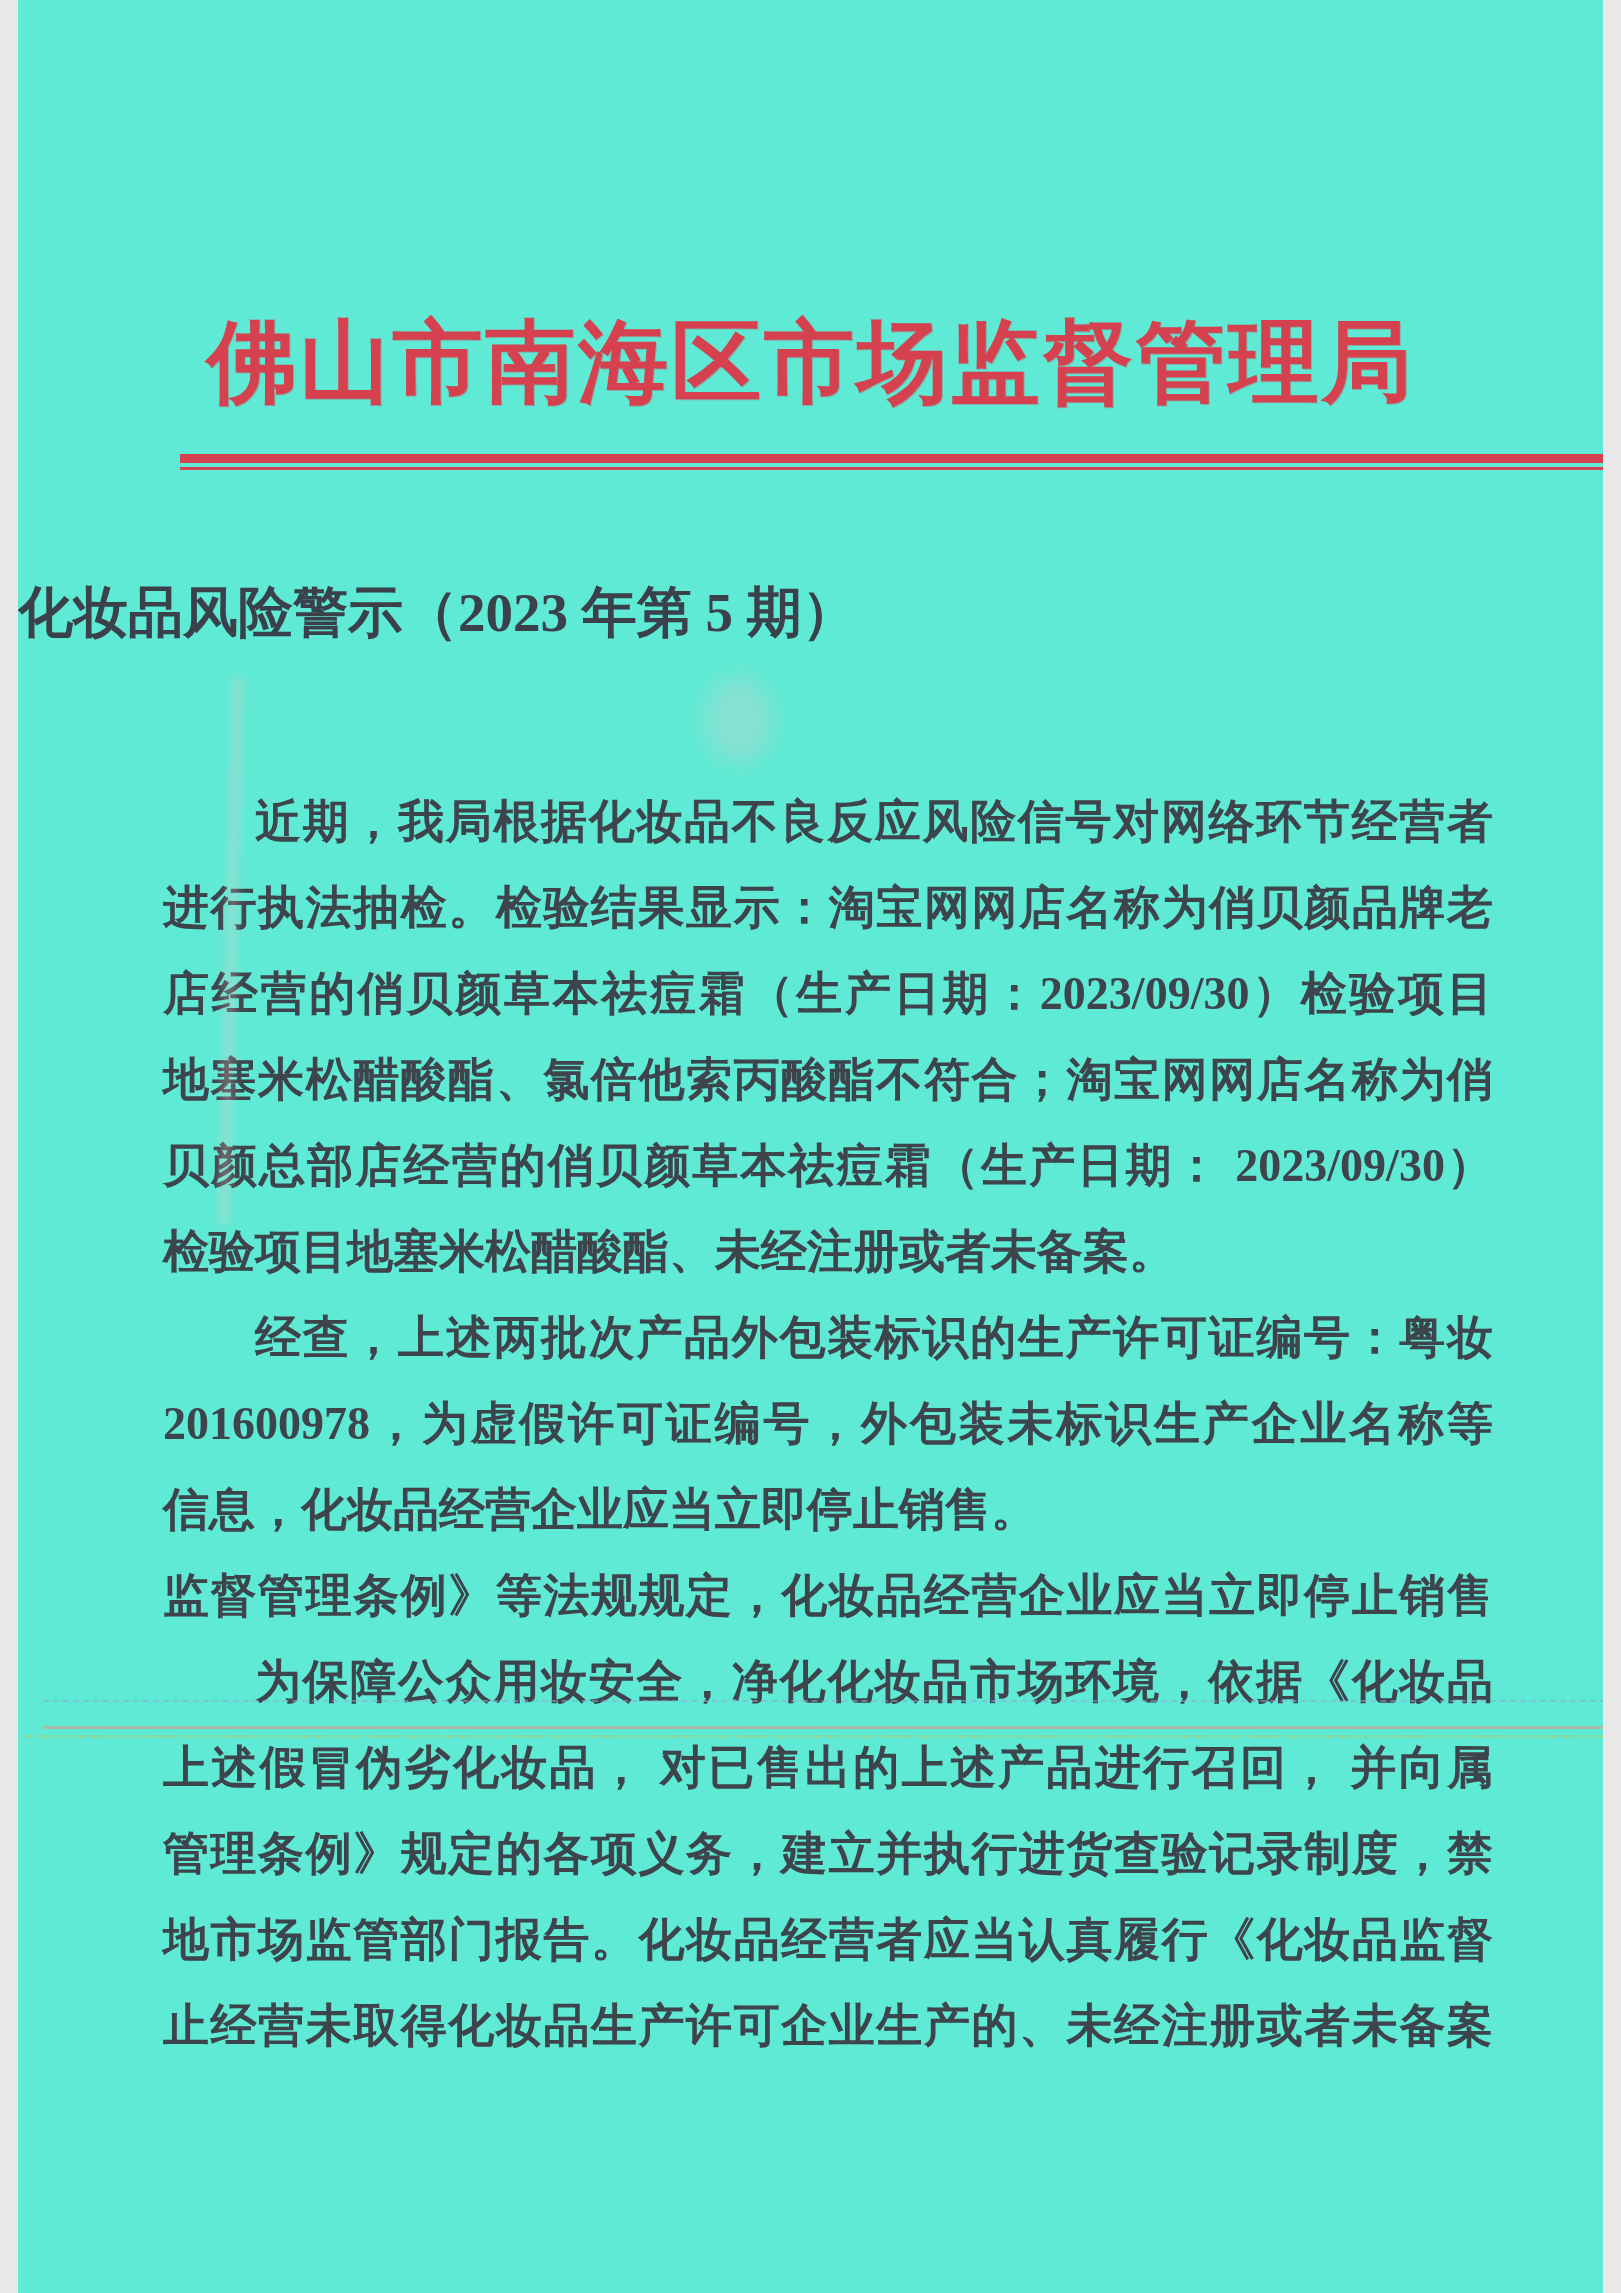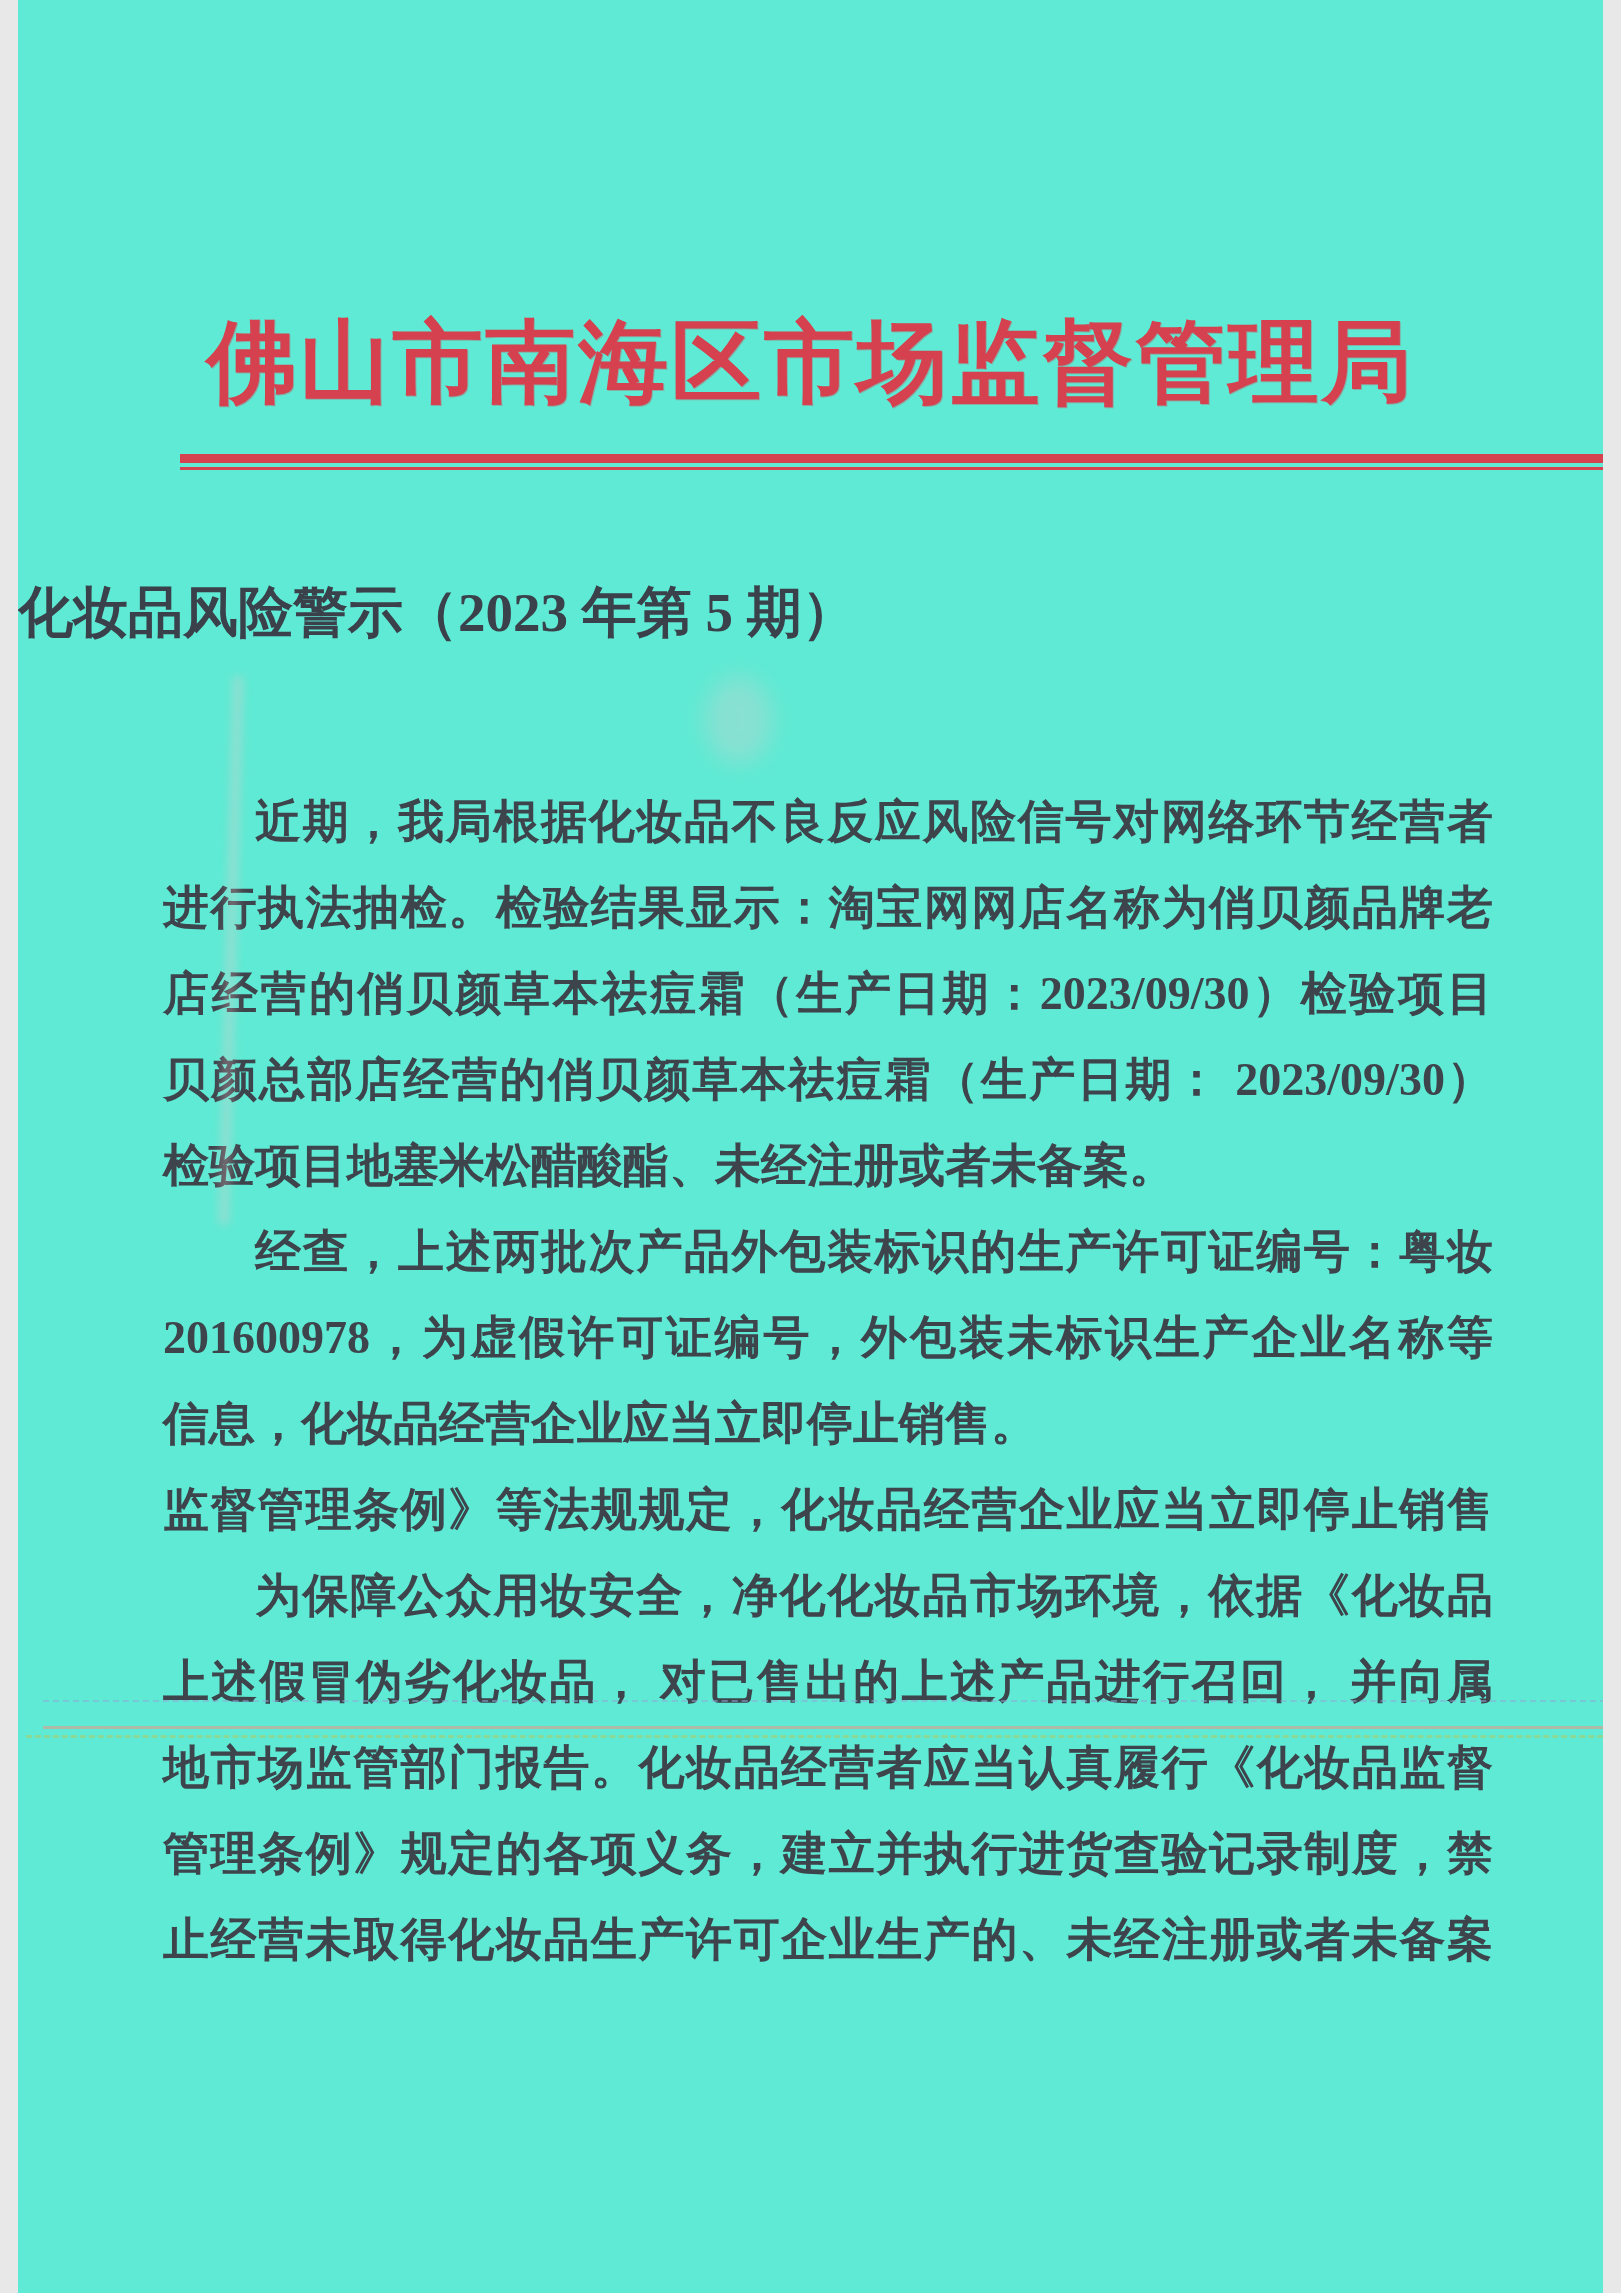--- a/index.html
+++ b/index.html
@@ -107,30 +107,31 @@
     <div class="rule-thick"></div>
     <div class="rule-thin"></div>
   </div>
 
   <h2 class="doc-title">化妆品风险警示（2023 年第 5 期）</h2>
 
   <div class="body-block" id="body-lines">
       <div class="line indent">近期，我局根据化妆品不良反应风险信号对网络环节经营者</div>
       <div class="line">进行执法抽检。检验结果显示：淘宝网网店名称为俏贝颜品牌老</div>
       <div class="line">店经营的俏贝颜草本祛痘霜（生产日期：2023/09/30）检验项目</div>
+      <div class="line">地塞米松醋酸酯、氯倍他索丙酸酯不符合；淘宝网网店名称为俏</div>
       <div class="line">贝颜总部店经营的俏贝颜草本祛痘霜（生产日期： 2023/09/30）</div>
       <div class="line para-end">检验项目地塞米松醋酸酯、未经注册或者未备案。</div>
       <div class="line indent">经查，上述两批次产品外包装标识的生产许可证编号：粤妆</div>
       <div class="line">201600978，为虚假许可证编号，外包装未标识生产企业名称等</div>
       <div class="line para-end">信息，化妆品经营企业应当立即停止销售。</div>
       <div class="line">监督管理条例》等法规规定，化妆品经营企业应当立即停止销售</div>
       <div class="line indent">为保障公众用妆安全，净化化妆品市场环境，依据《化妆品</div>
       <div class="line">上述假冒伪劣化妆品， 对已售出的上述产品进行召回， 并向属</div>
+      <div class="line">管理条例》规定的各项义务，建立并执行进货查验记录制度，禁</div>
       <div class="line">地市场监管部门报告。化妆品经营者应当认真履行《化妆品监督</div>
-      <div class="line">管理条例》规定的各项义务，建立并执行进货查验记录制度，禁</div>
       <div class="line">止经营未取得化妆品生产许可企业生产的、未经注册或者未备案</div>
     </div>
 
   <div class="artifact smudge-left"></div>
   <div class="artifact smudge-mid"></div>
   <div class="artifact scan-dash-blue"></div>
   <div class="artifact scan-line-red"></div>
   <div class="artifact scan-line-green"></div>
 
 </div>

